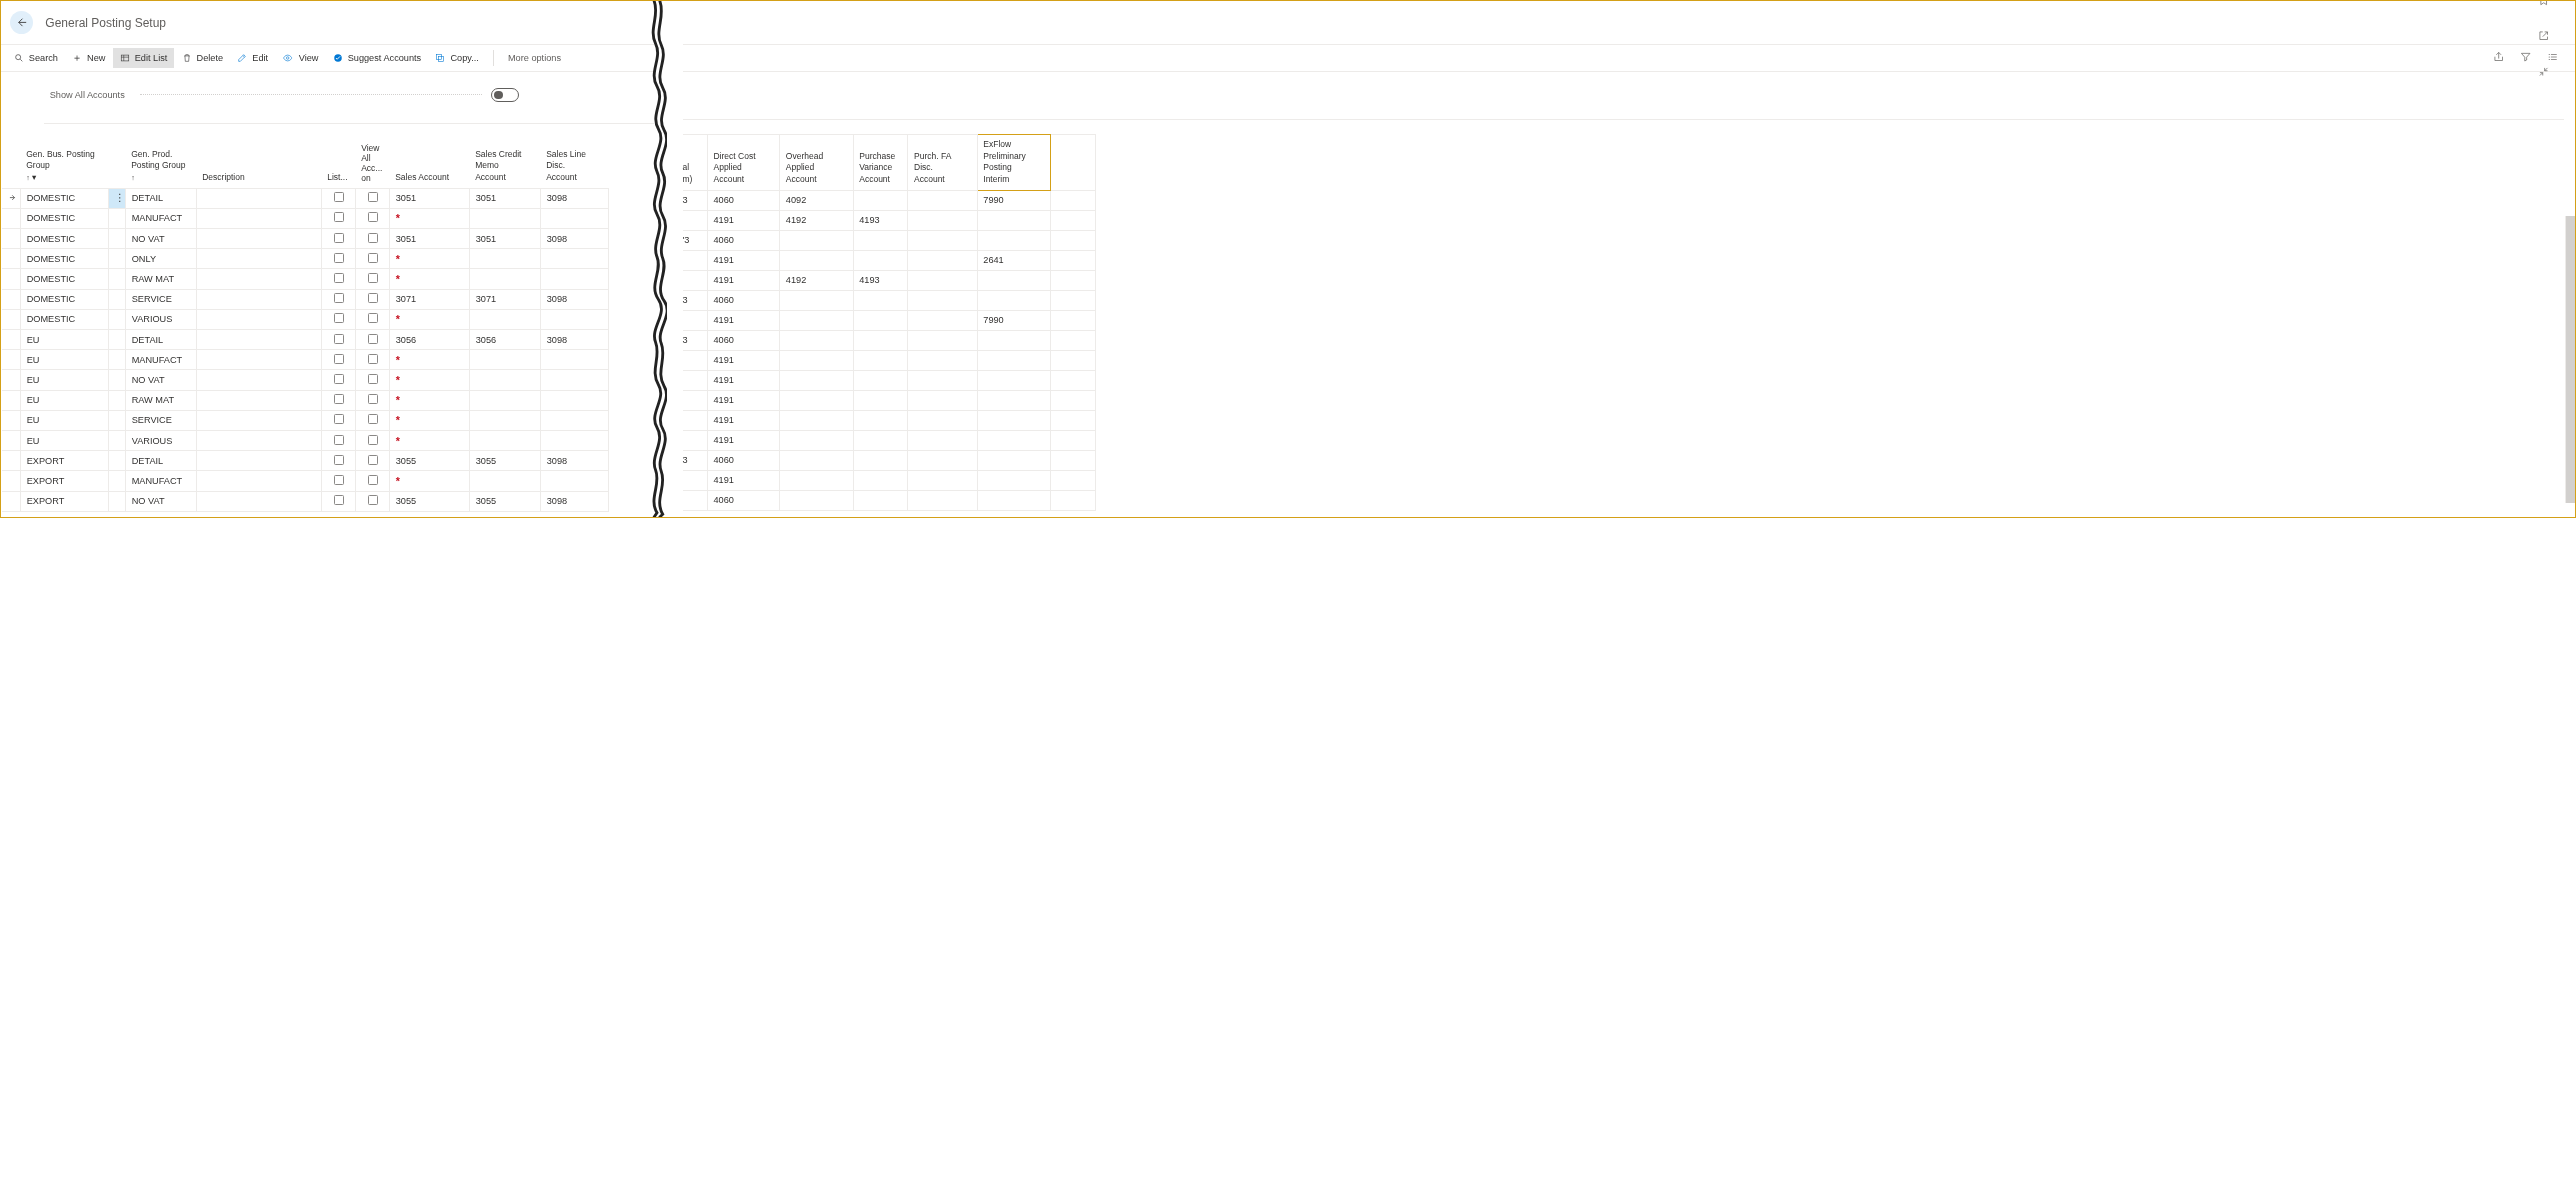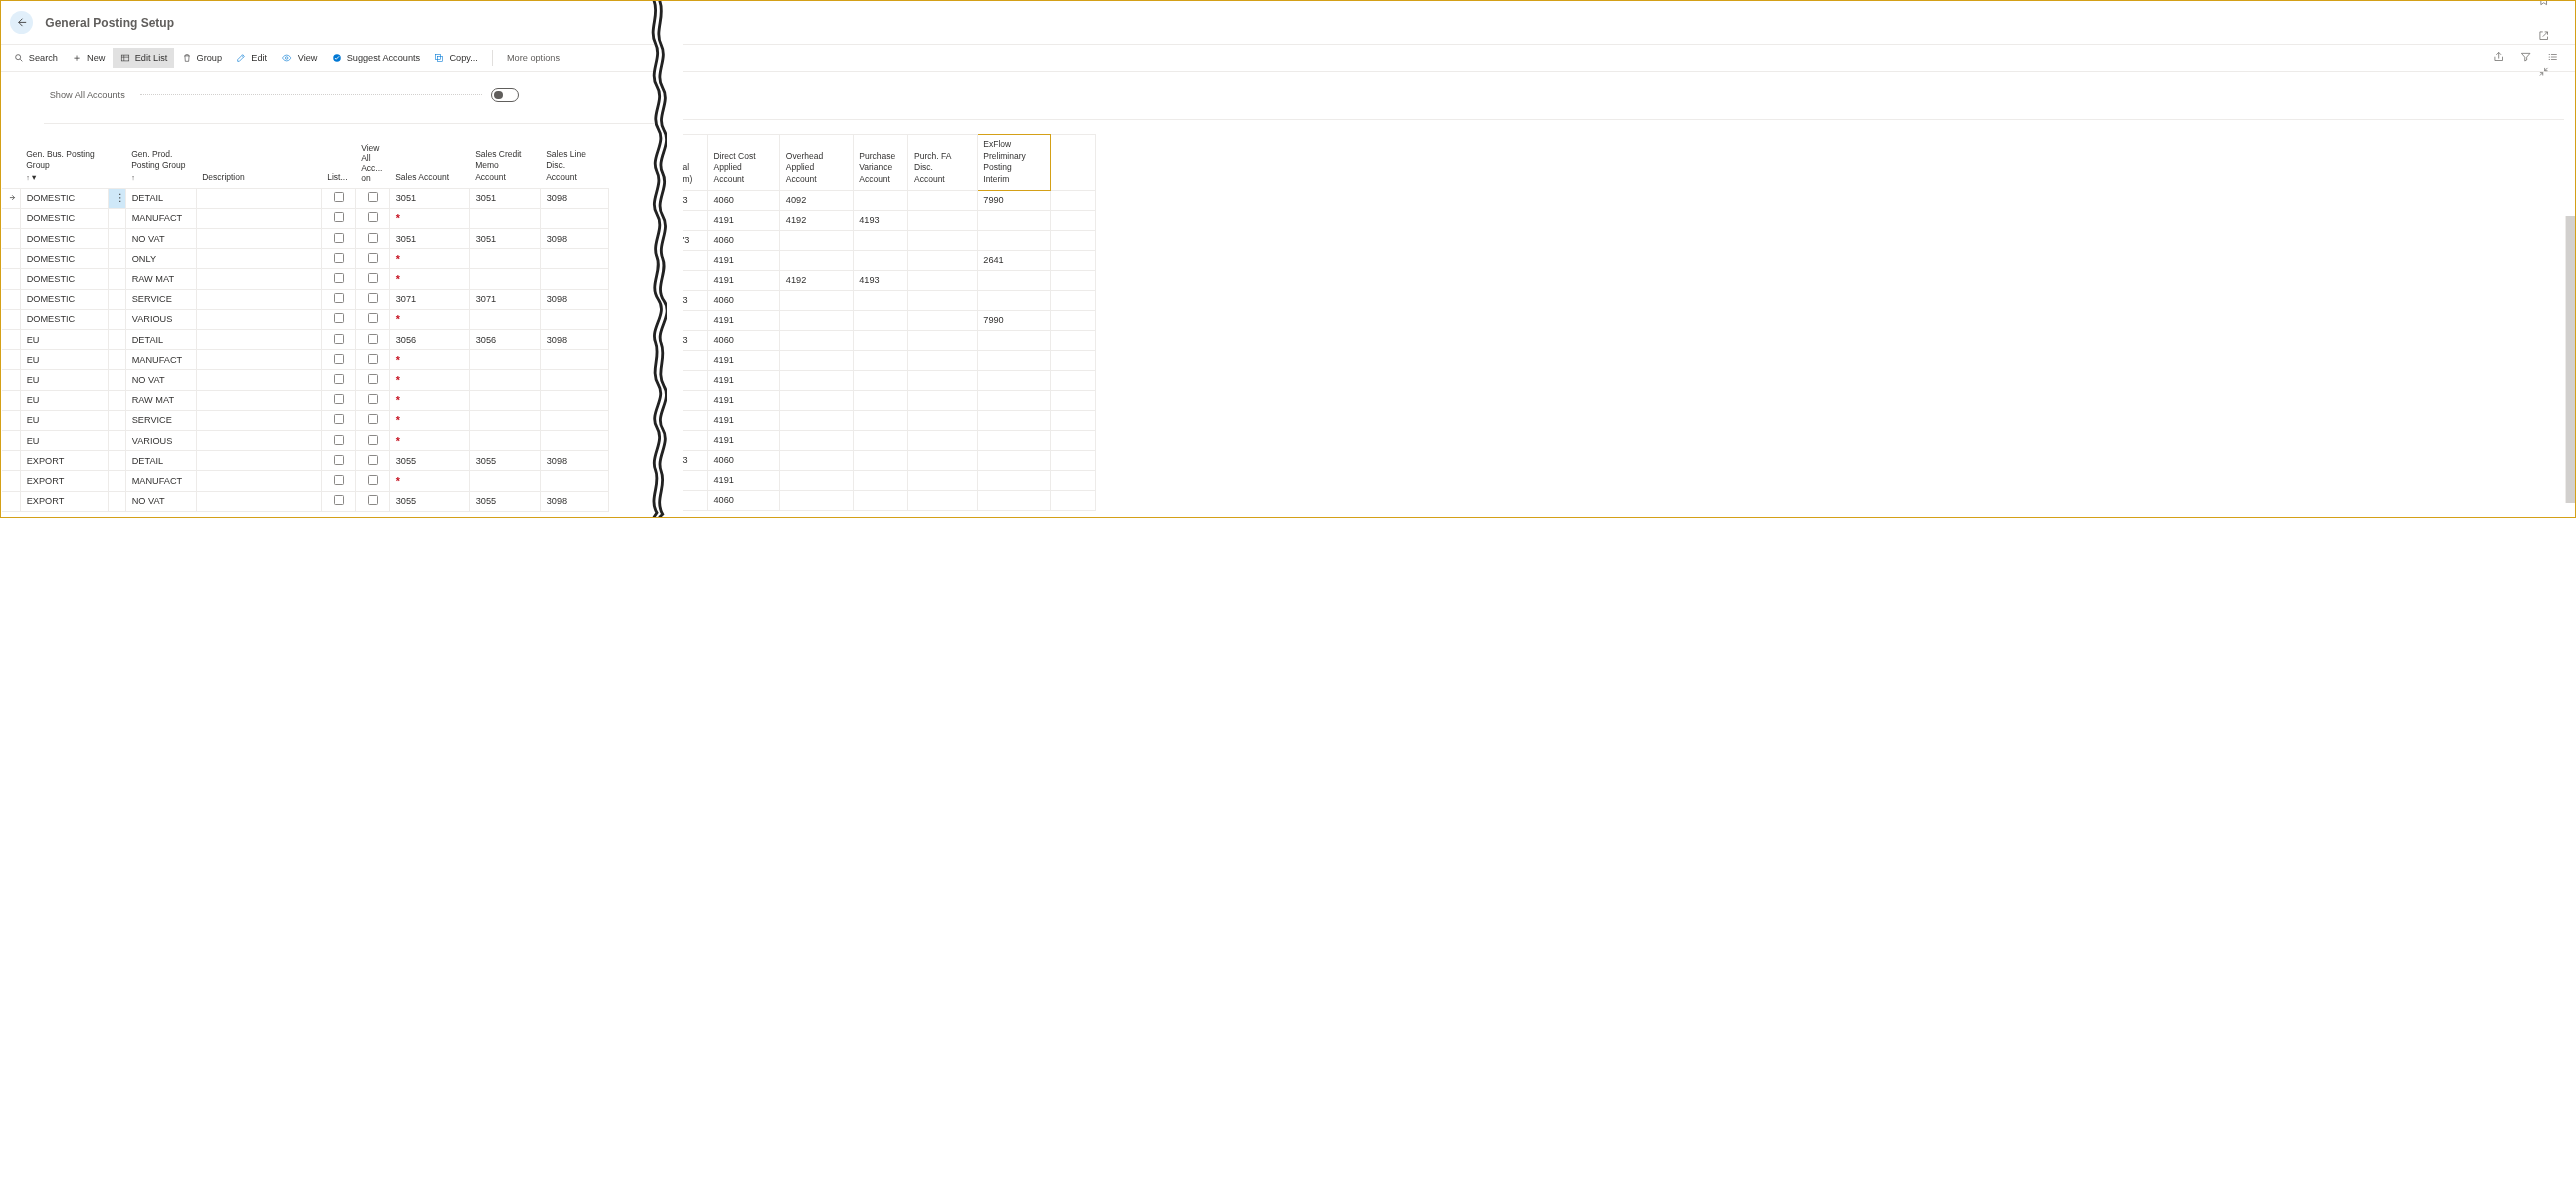--- a/index.html
+++ b/index.html
@@ -3,21 +3,21 @@
 <meta charset="utf-8">
 <style>
 * { box-sizing: border-box; margin: 0; padding: 0; font-family: "Segoe UI", -apple-system, sans-serif; }
 body { background: #fff; color: #323130; font-size: 9.2px; border: 0.7px solid #d4a017; min-width: 1107px; overflow-x: hidden; }
 .frame { position: relative; height: 516px; display: flex; }
 .pane { overflow: hidden; }
 .pane-left { width: 653px; flex-shrink: 0; }
 .pane-right { flex: 1; padding-left: 28.5px; }
 .topbar { height: 44px; display: flex; align-items: center; padding: 0 8.5px; border-bottom: 0.7px solid #edebe9; }
 .back-btn { width: 23px; height: 23px; border-radius: 50%; background: #e1effa; color: #323130; display: flex; align-items: center; justify-content: center; cursor: pointer; font-size: 12.8px; margin-right: 12.8px; }
-.page-title { font-size: 12px; color: #605e5c; font-weight: 700; }
+.page-title { font-size: 12px; color: #605e5c; font-weight: 400; }
 .topbar-right { margin-left: auto; display: flex; align-items: center; gap: 15.7px; flex-direction: column; }
 .topbar-right .icbtn { color: #605e5c; font-size: 12px; cursor: pointer; display: flex; align-items: center; justify-content: center; height: 20px; }
 .saved { display: flex; align-items: center; gap: 5.7px; font-size: 10px; color: #323130; }
 .cmdbar { height: 27px; display: flex; align-items: center; padding: 0 5.7px; border-bottom: 0.7px solid #edebe9; }
 .cmdbtn { display: flex; align-items: center; gap: 5px; height: 20.6px; padding: 0 7.1px; color: #323130; font-size: 9.2px; cursor: pointer; background: transparent; border: none; }
 .cmdbtn .ic { color:#0078d4; font-size: 10px; line-height: 1; display: inline-flex; align-items: center; }
 .cmdbtn.active { background: #e1e1e1; }
 .cmdbtn.muted { color: #605e5c; }
 .vsep { width: 0.7px; height: 15.7px; background: #e1dfdd; margin: 0 7.1px; }
 .cmdbar-right { margin-left: auto; display: flex; align-items: center; gap: 15.7px; padding-right: 10px; }
@@ -86,21 +86,21 @@
             </svg>
         </span>
         <span>Edit List</span>
       </button>
       <button class="cmdbtn">
         <span class="ic">
           <svg width="10" height="10" viewBox="0 0 24 24">
               <path fill="none" stroke="#323130" stroke-width="1.4" d="M5 7h14M9 7V4h6v3m-8 0 1 13h8l1-13"></path>
             </svg>
         </span>
-        <span>Group</span>
+        <span>Delete</span>
       </button>
       <button class="cmdbtn">
         <span class="ic">
           <svg width="10" height="10" viewBox="0 0 24 24">
               <path fill="none" stroke="#0078d4" stroke-width="1.5" d="M4 20h4L20 8l-4-4L4 16zM14 6l4 4"></path>
             </svg>
         </span>
         <span>Edit</span>
       </button>
       <button class="cmdbtn">

